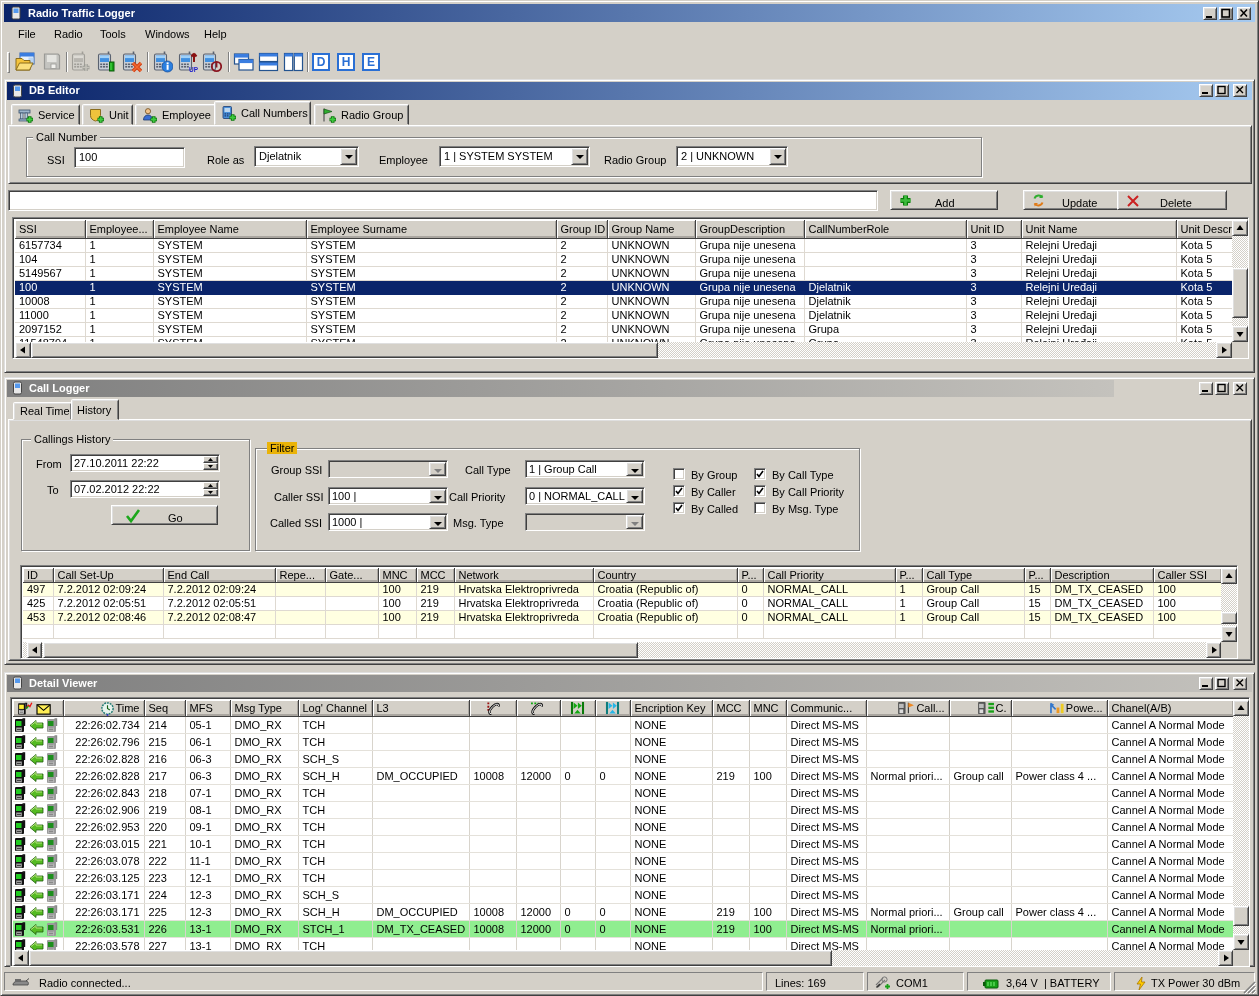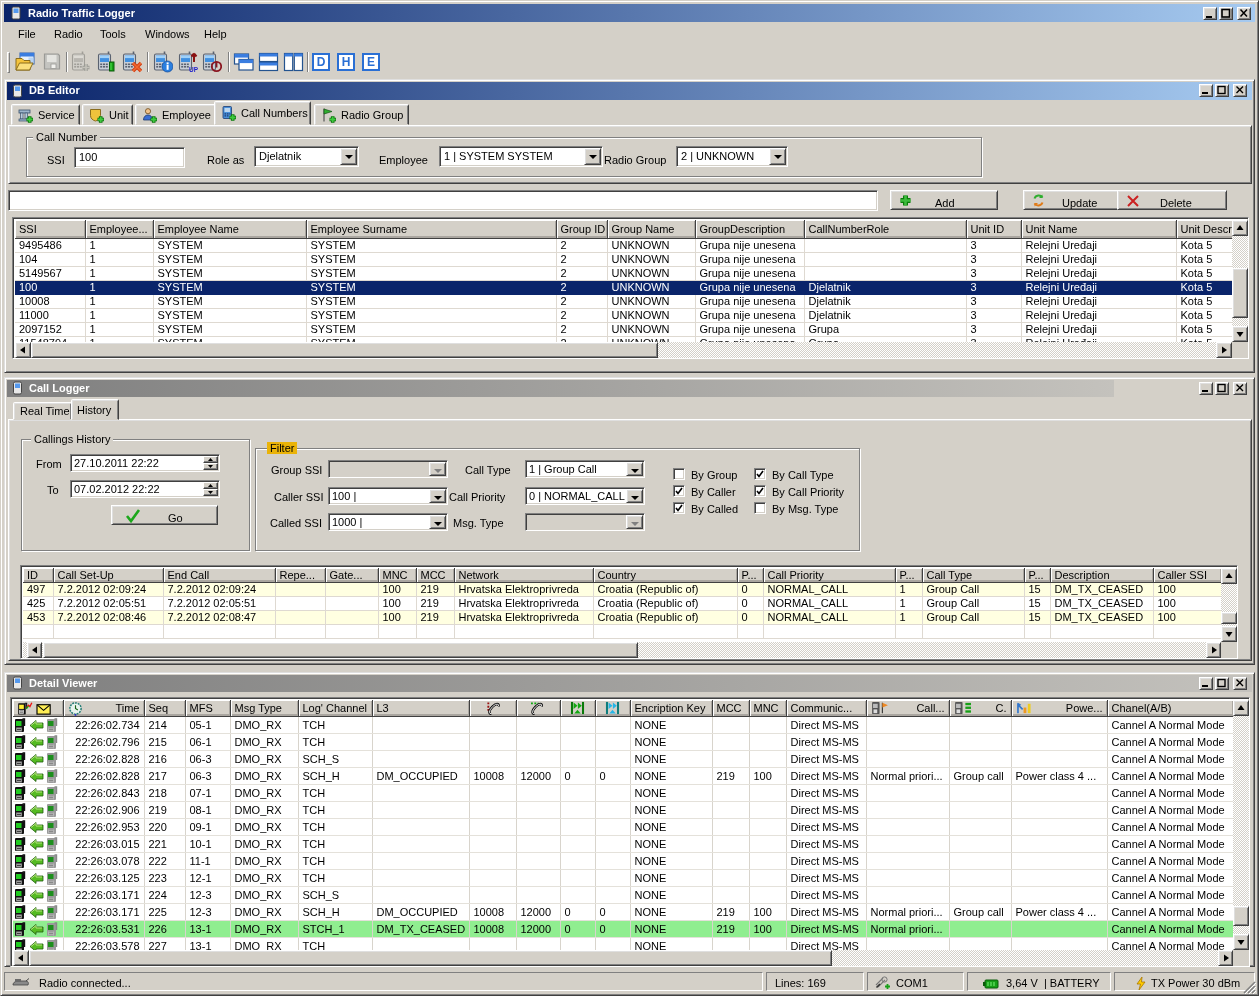--- a/index.html
+++ b/index.html
@@ -24,21 +24,21 @@
 .dbtn{position:absolute;right:1px;top:1px;bottom:1px;width:17px;background:#d4d0c8;border:1px solid;border-color:#fff #404040 #404040 #fff;box-shadow:inset 1px 1px 0 #dfdfdf,inset -1px -1px 0 #808080}
 .dbtn::after{content:"";position:absolute;left:4px;top:6px;width:0;height:0;border:4px solid transparent;border-top-color:#000}
 .dbtn.dis::after{border-top-color:#808080}
 .btnrow{display:flex;align-items:flex-end}
 .lbtn{width:18px;height:18px;background:#fff;border:2px solid #2a6fd4;color:#2a6fd4;font-weight:bold;text-align:center;font-size:12px;line-height:14px}
 .spanel{height:19px;background:#d4d0c8;border:1px solid;border-color:#808080 #fff #fff #808080}
 .tab span{white-space:nowrap}
 .g2 td svg{display:block}
 .g2 th svg{vertical-align:middle}
 table.g2 th{height:16px;line-height:15px}
-.thw{height:16px;overflow:hidden;display:flex;align-items:center;justify-content:space-between}
+.thw{height:16px;overflow:hidden;display:flex;align-items:center;justify-content:flex-end}
 .thwc{height:16px;overflow:hidden;display:flex;align-items:center;justify-content:center}
 .grid{width:100%;border-collapse:collapse;table-layout:fixed;font-size:11px;background:#fff}
 .grid td{height:14px;padding:0 4px;border-right:1px solid #ded9d1;border-bottom:1px solid #ded9d1}
 .grid th{height:18px;padding:0 4px}
 .clgt th{height:14px}.clgt td{height:14px}
 .selrow td{background:#0a246a;color:#fff;border-right-color:#0a246a;border-bottom-color:#0a246a}
 .g2 td{height:17px;border-right:1px solid #d8d4cc;border-bottom:1px solid #e4e1da}
 </style></head>
 <body>
 
@@ -290,21 +290,21 @@
   <span class="abs" style="left:42px;top:74px">SSI</span>
   <div class="abs b-in" style="left:69px;top:67px;width:111px;height:21px">
       <span style="position:absolute;left:4px;top:3px">100</span>
     </div>
   <span class="abs" style="left:202px;top:74px">Role as</span>
   <div class="abs b-in combo" style="left:249px;top:66px;width:105px;height:21px">
       <span style="position:absolute;left:4px;top:3px">Djelatnik</span>
       <div class="dbtn"></div>
     </div>
   <span class="abs" style="left:374px;top:74px">Employee</span>
-  <div class="abs b-in combo" style="left:434px;top:66px;width:164px;height:21px">
+  <div class="abs b-in combo" style="left:434px;top:66px;width:151px;height:21px">
       <span style="position:absolute;left:4px;top:3px">1 | SYSTEM SYSTEM</span>
       <div class="dbtn"></div>
     </div>
   <span class="abs" style="left:599px;top:74px">Radio Group</span>
   <div class="abs b-in combo" style="left:671px;top:66px;width:112px;height:21px">
       <span style="position:absolute;left:4px;top:3px">2 | UNKNOWN</span>
       <div class="dbtn"></div>
     </div>
 
   <div class="abs b-in" style="left:3px;top:110px;width:870px;height:21px"></div>
@@ -355,21 +355,21 @@
               <th class="hcell">Employee Surname</th>
               <th class="hcell">Group ID</th>
               <th class="hcell">Group Name</th>
               <th class="hcell">GroupDescription</th>
               <th class="hcell">CallNumberRole</th>
               <th class="hcell">Unit ID</th>
               <th class="hcell">Unit Name</th>
               <th class="hcell">Unit Descr</th>
             </tr>
             <tr>
-              <td>9495486</td>
+              <td>6157734</td>
               <td>1</td>
               <td>SYSTEM</td>
               <td>SYSTEM</td>
               <td>2</td>
               <td>UNKNOWN</td>
               <td>Grupa nije unesena</td>
               <td></td>
               <td>3</td>
               <td>Relejni Uređaji</td>
               <td>Kota 5</td>

